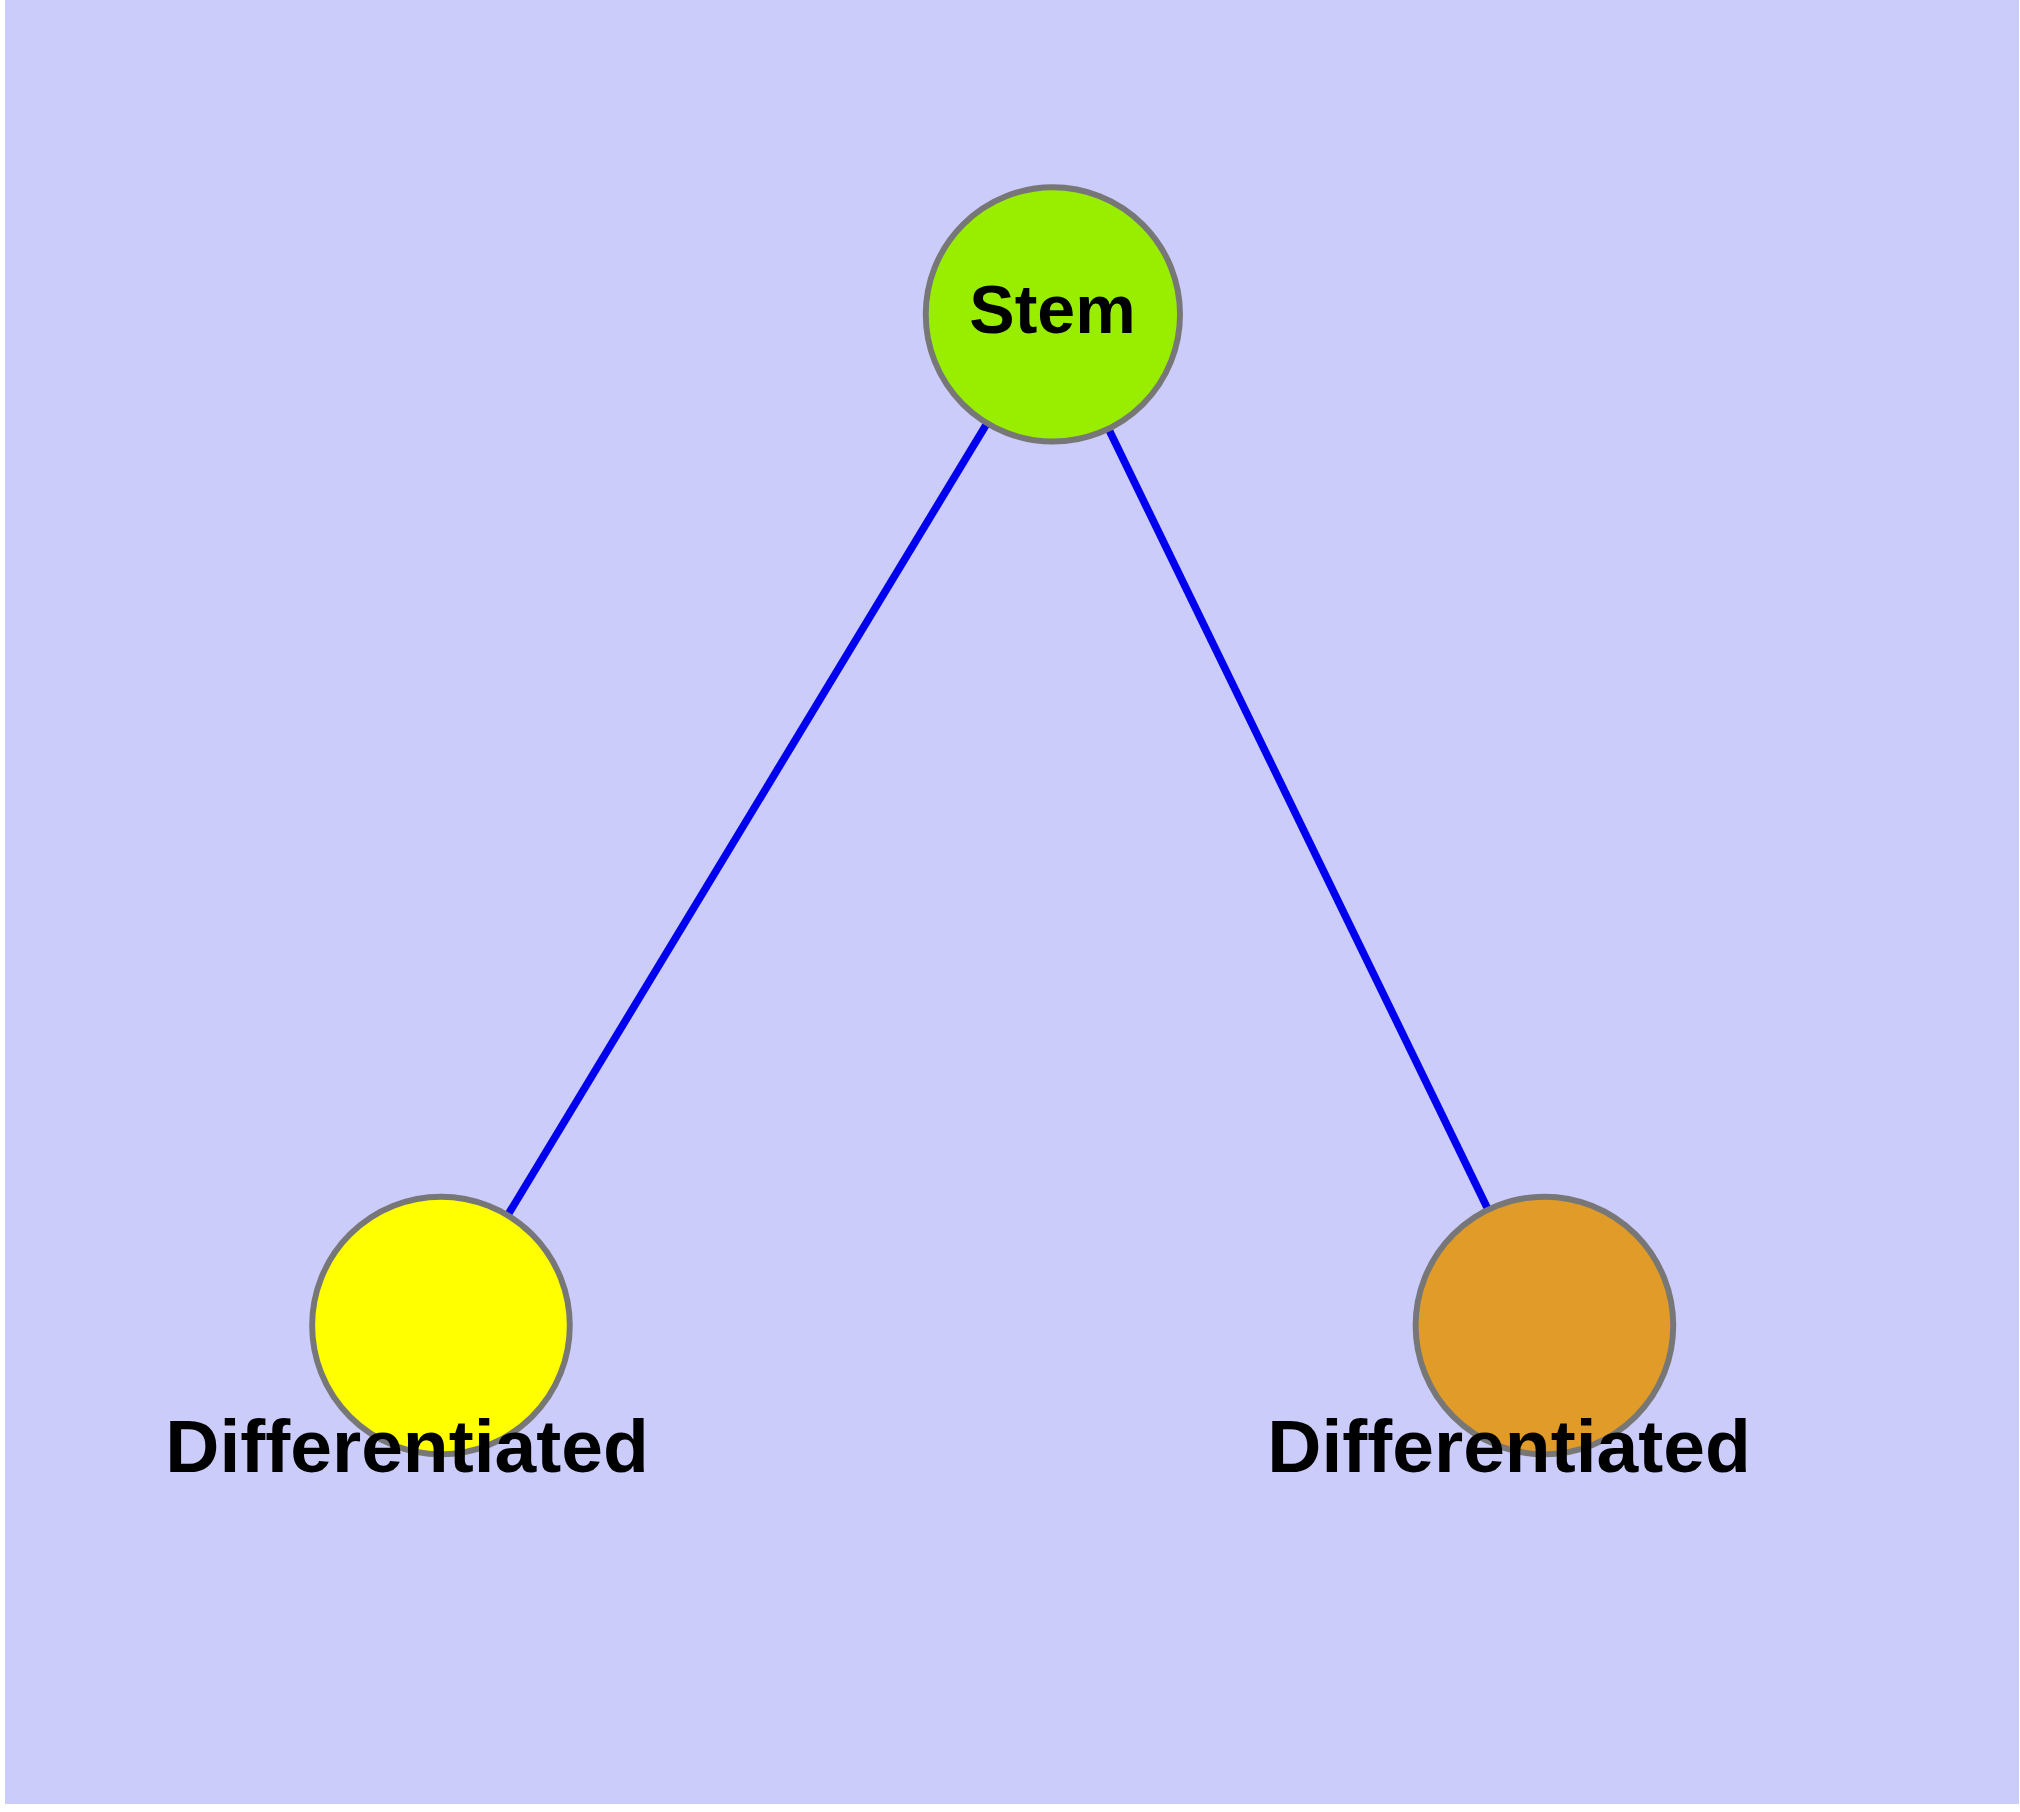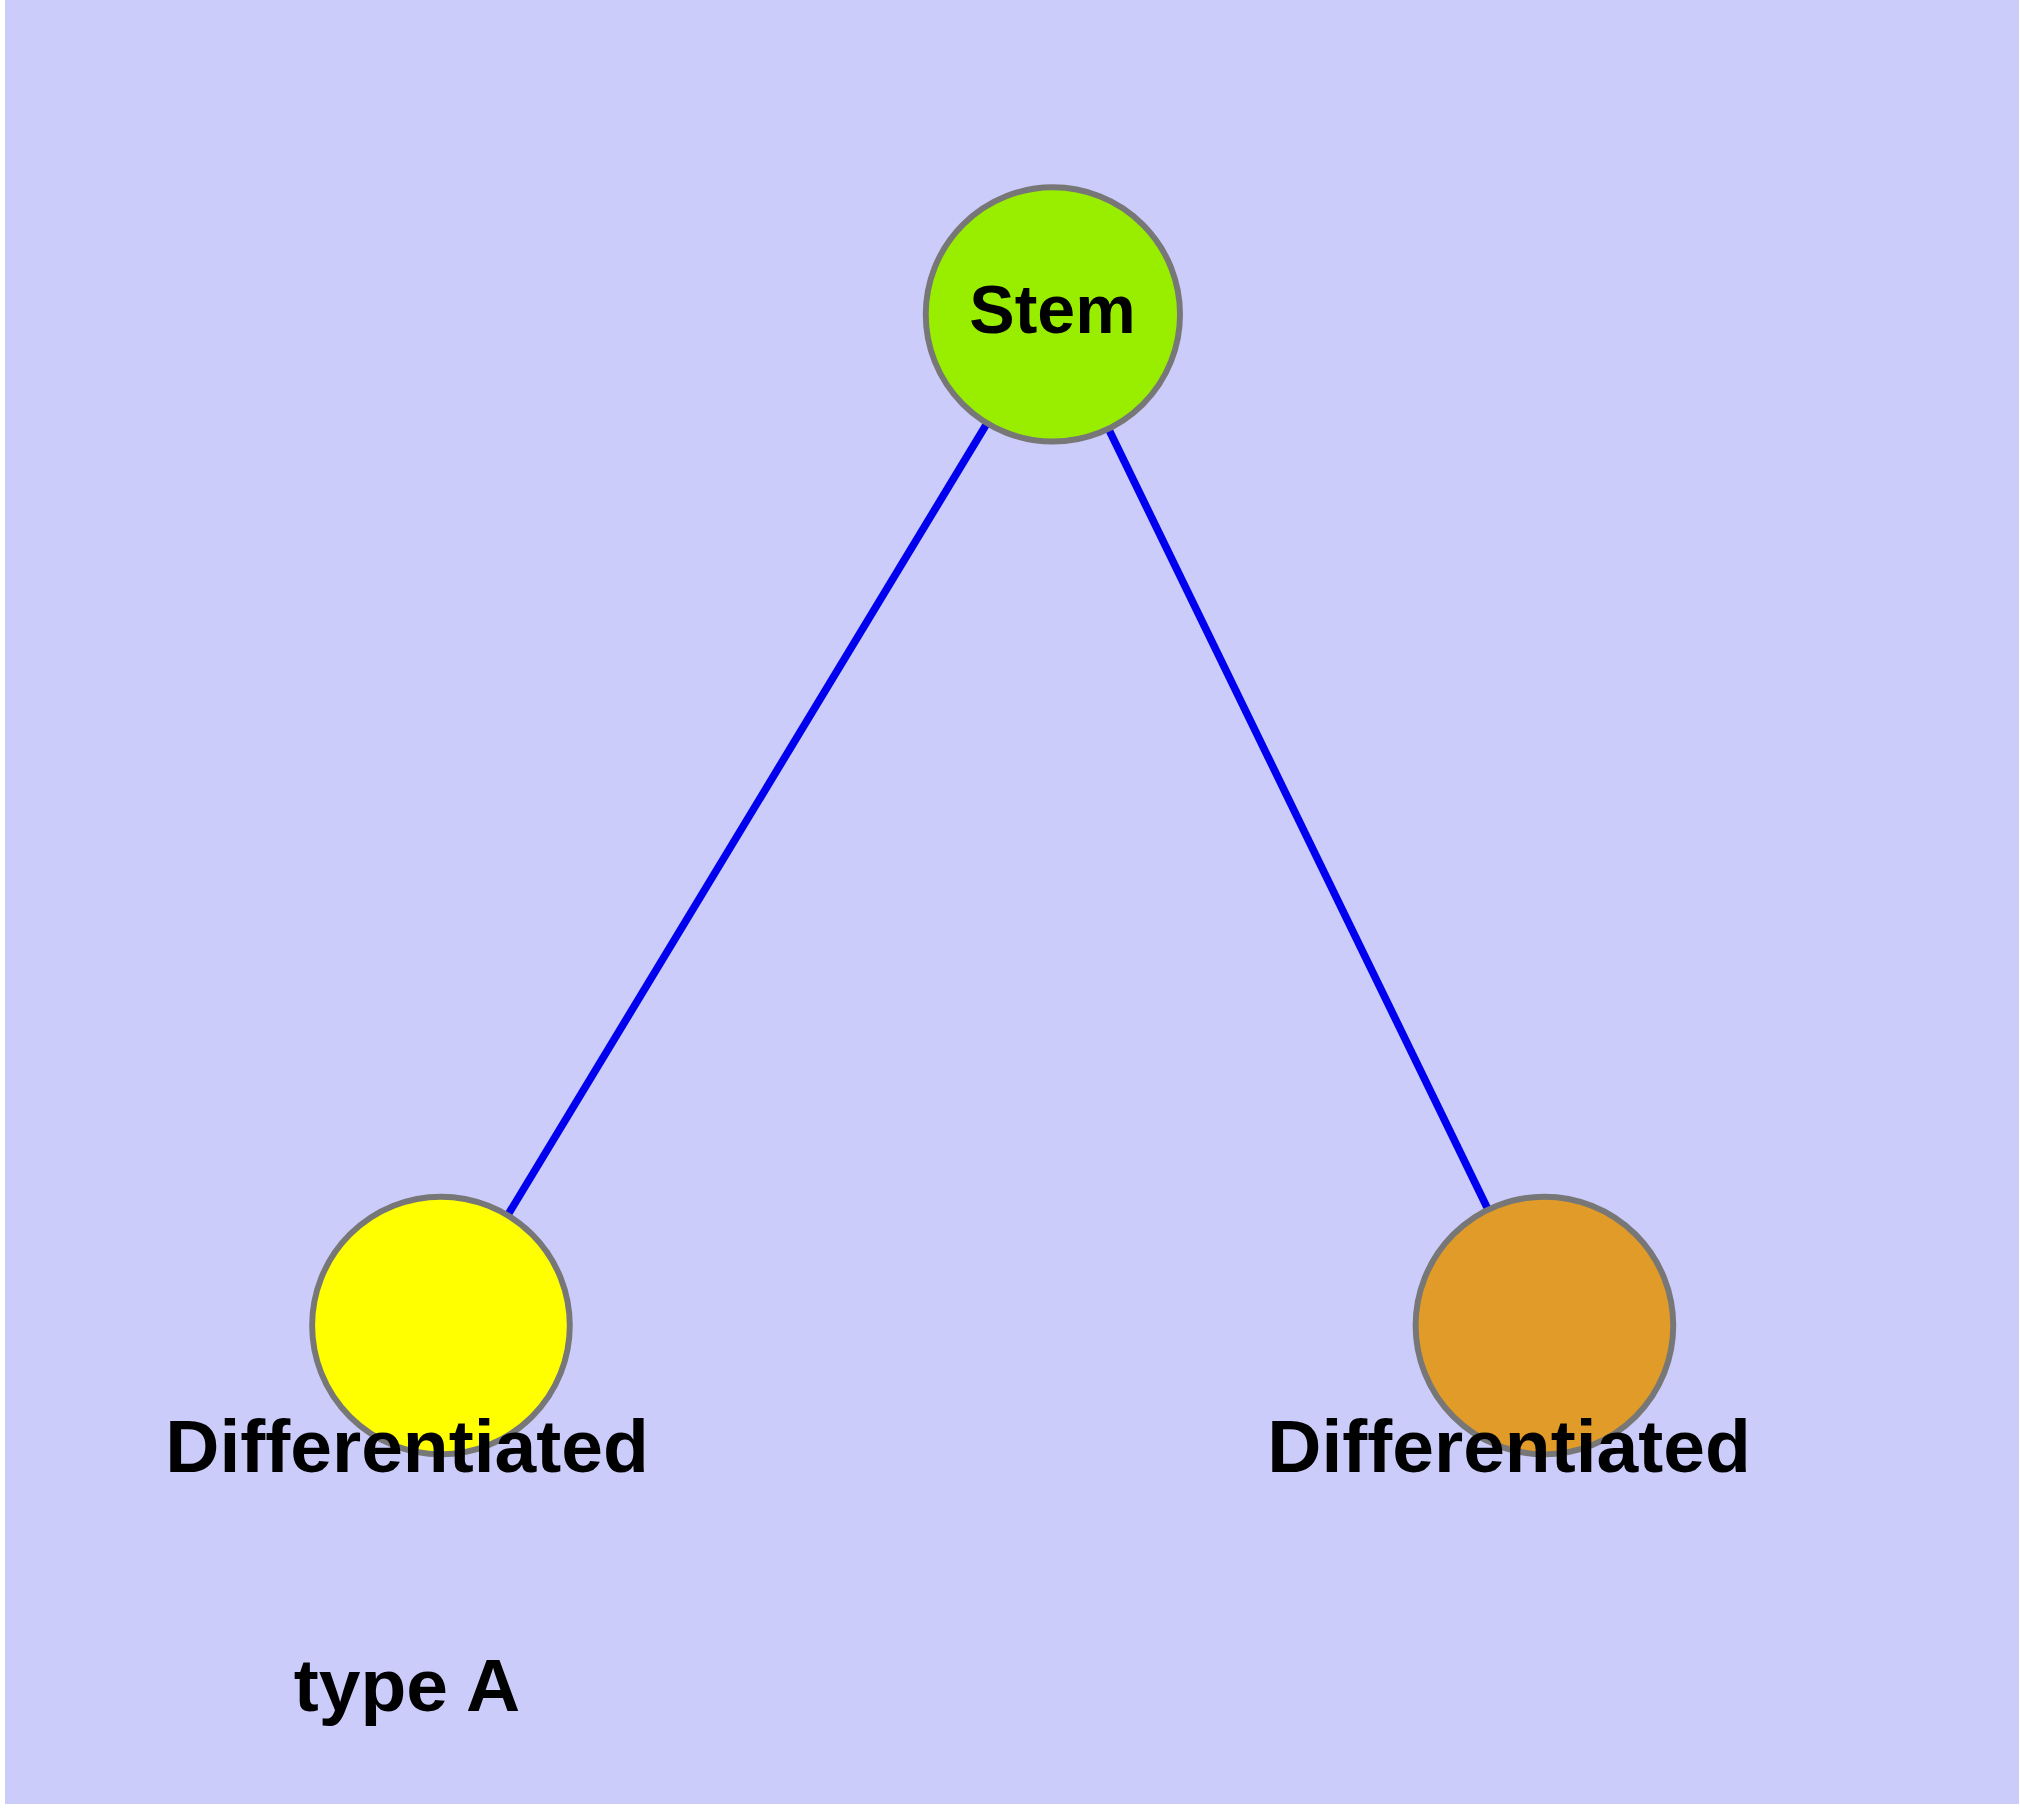--- a/index.html
+++ b/index.html
@@ -92,21 +92,20 @@
       <circle cx="1242" cy="371" r="150" fill="#99ee00" stroke="#777777" stroke-width="7"></circle>
       <circle cx="520" cy="1564" r="152" fill="#ffff00" stroke="#777777" stroke-width="7"></circle>
       <circle cx="1822" cy="1564" r="152" fill="#e09b28" stroke="#777777" stroke-width="7"></circle>
     </g>
   </svg>
 
   <div id="label-stem" class="node-label">Stem</div>
 
   <div id="label-diff-a" class="node-label">
     <div>Differentiated</div>
-    <div>type A</div>
   </div>
 
   <div id="label-diff-b" class="node-label">
     <div>Differentiated</div>
   </div>
 
 </div>
 
 
 </body></html>

